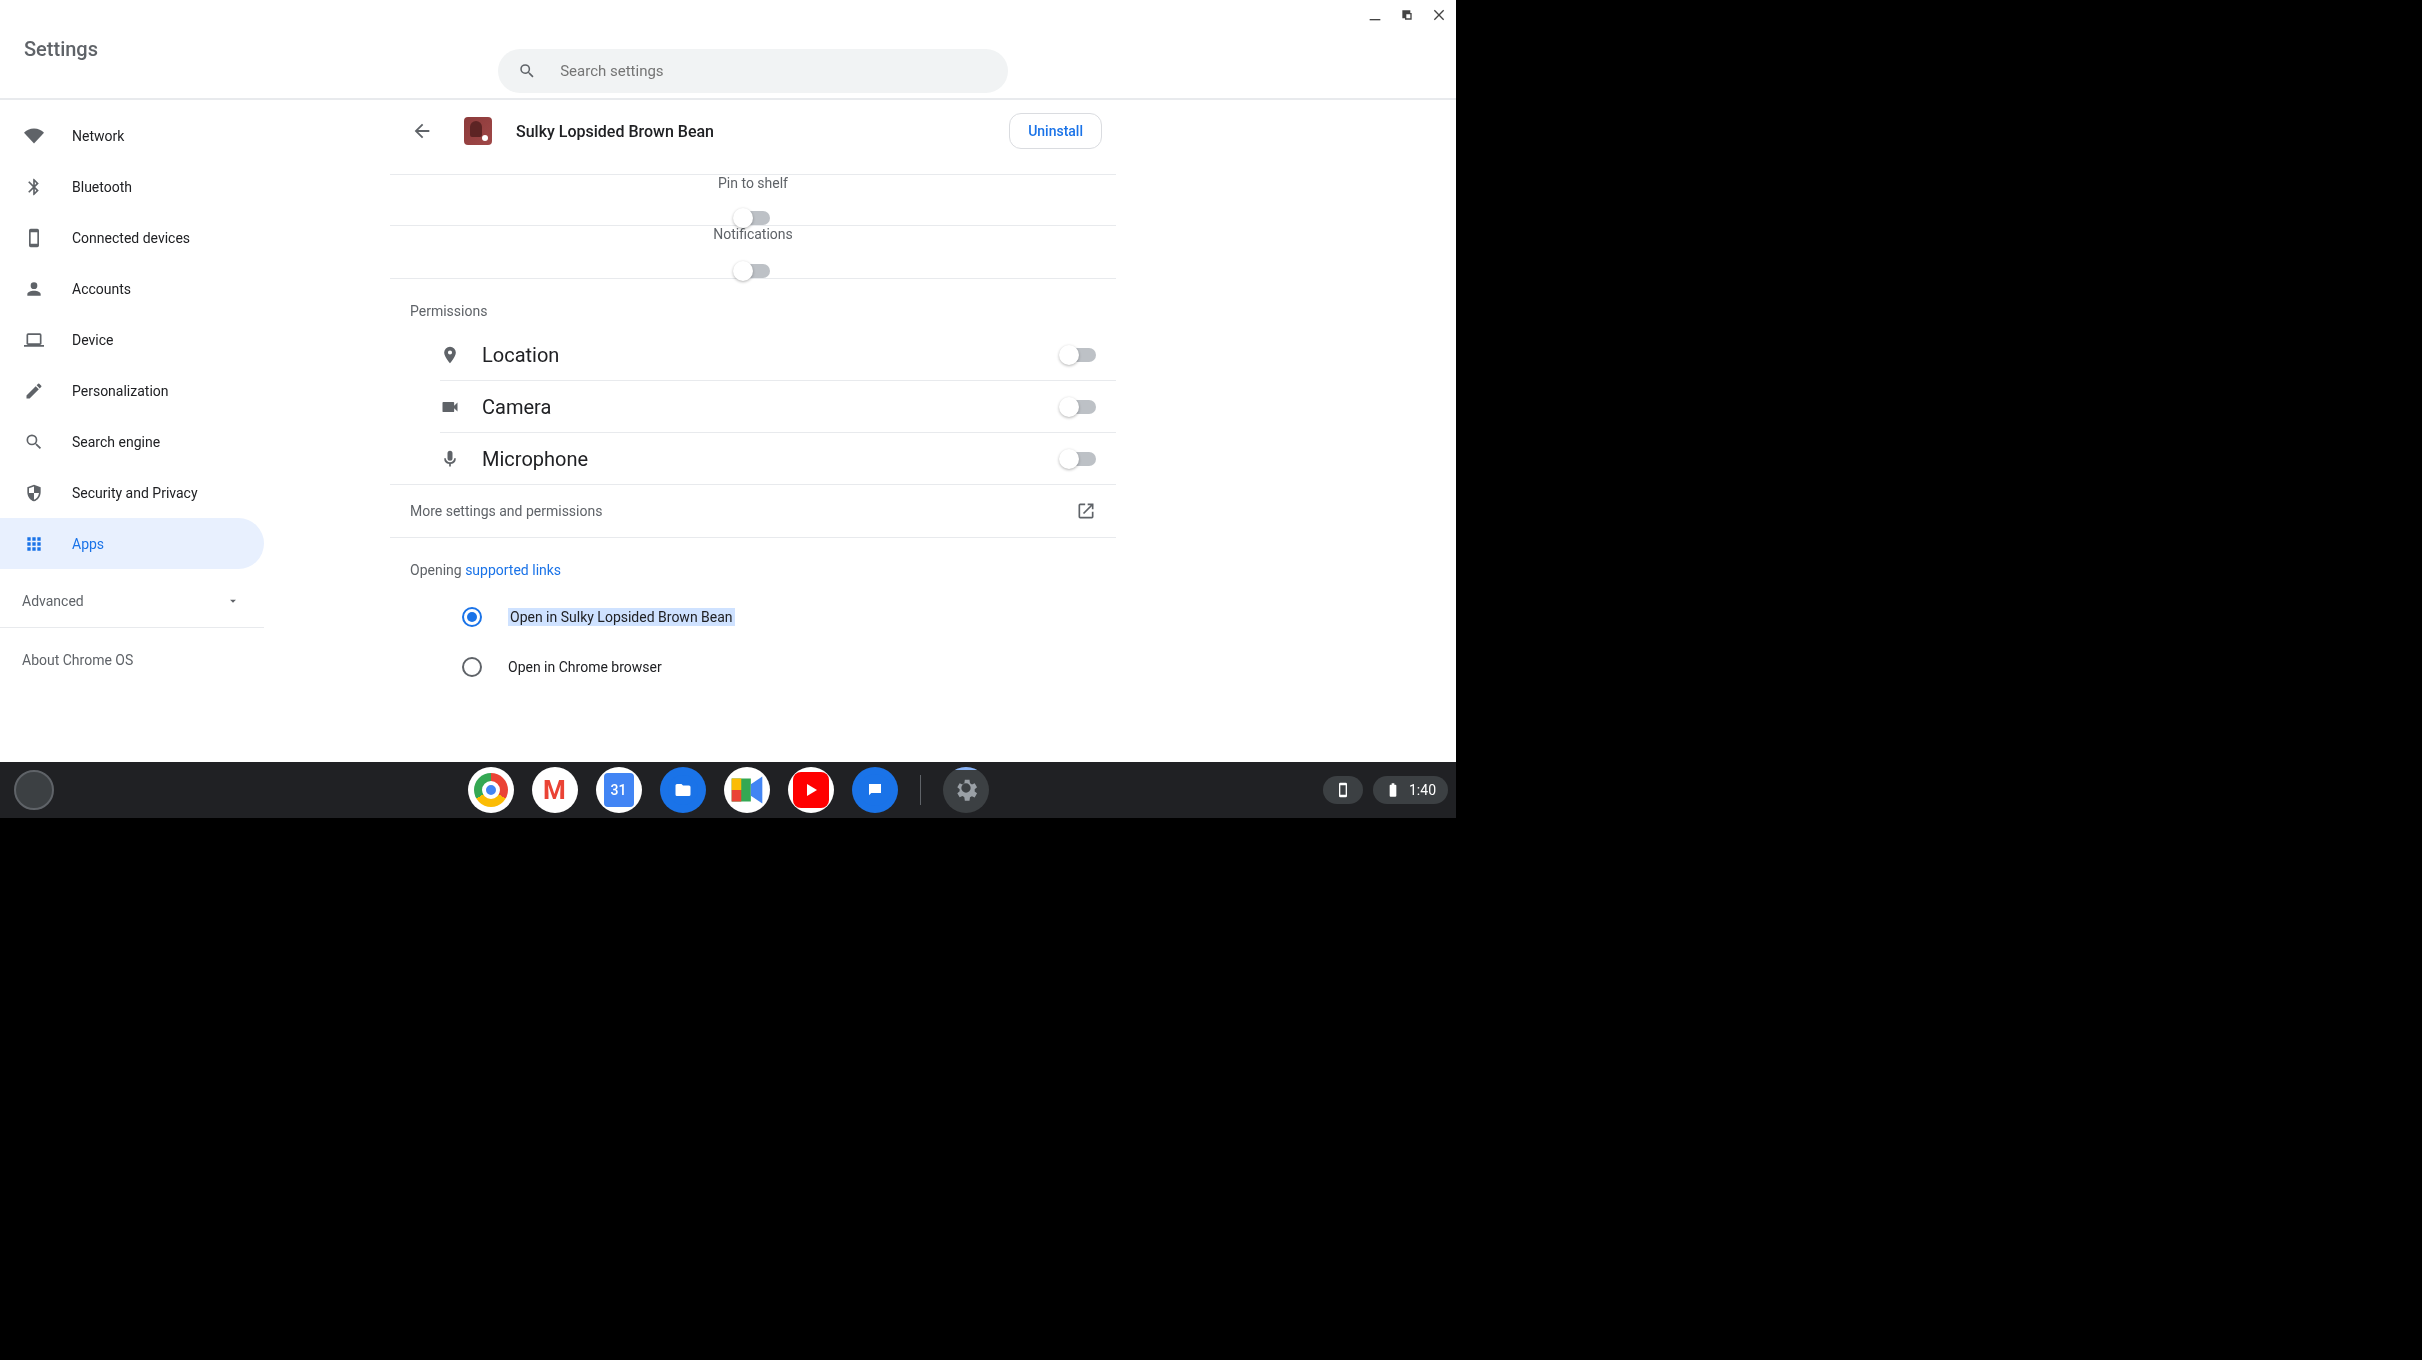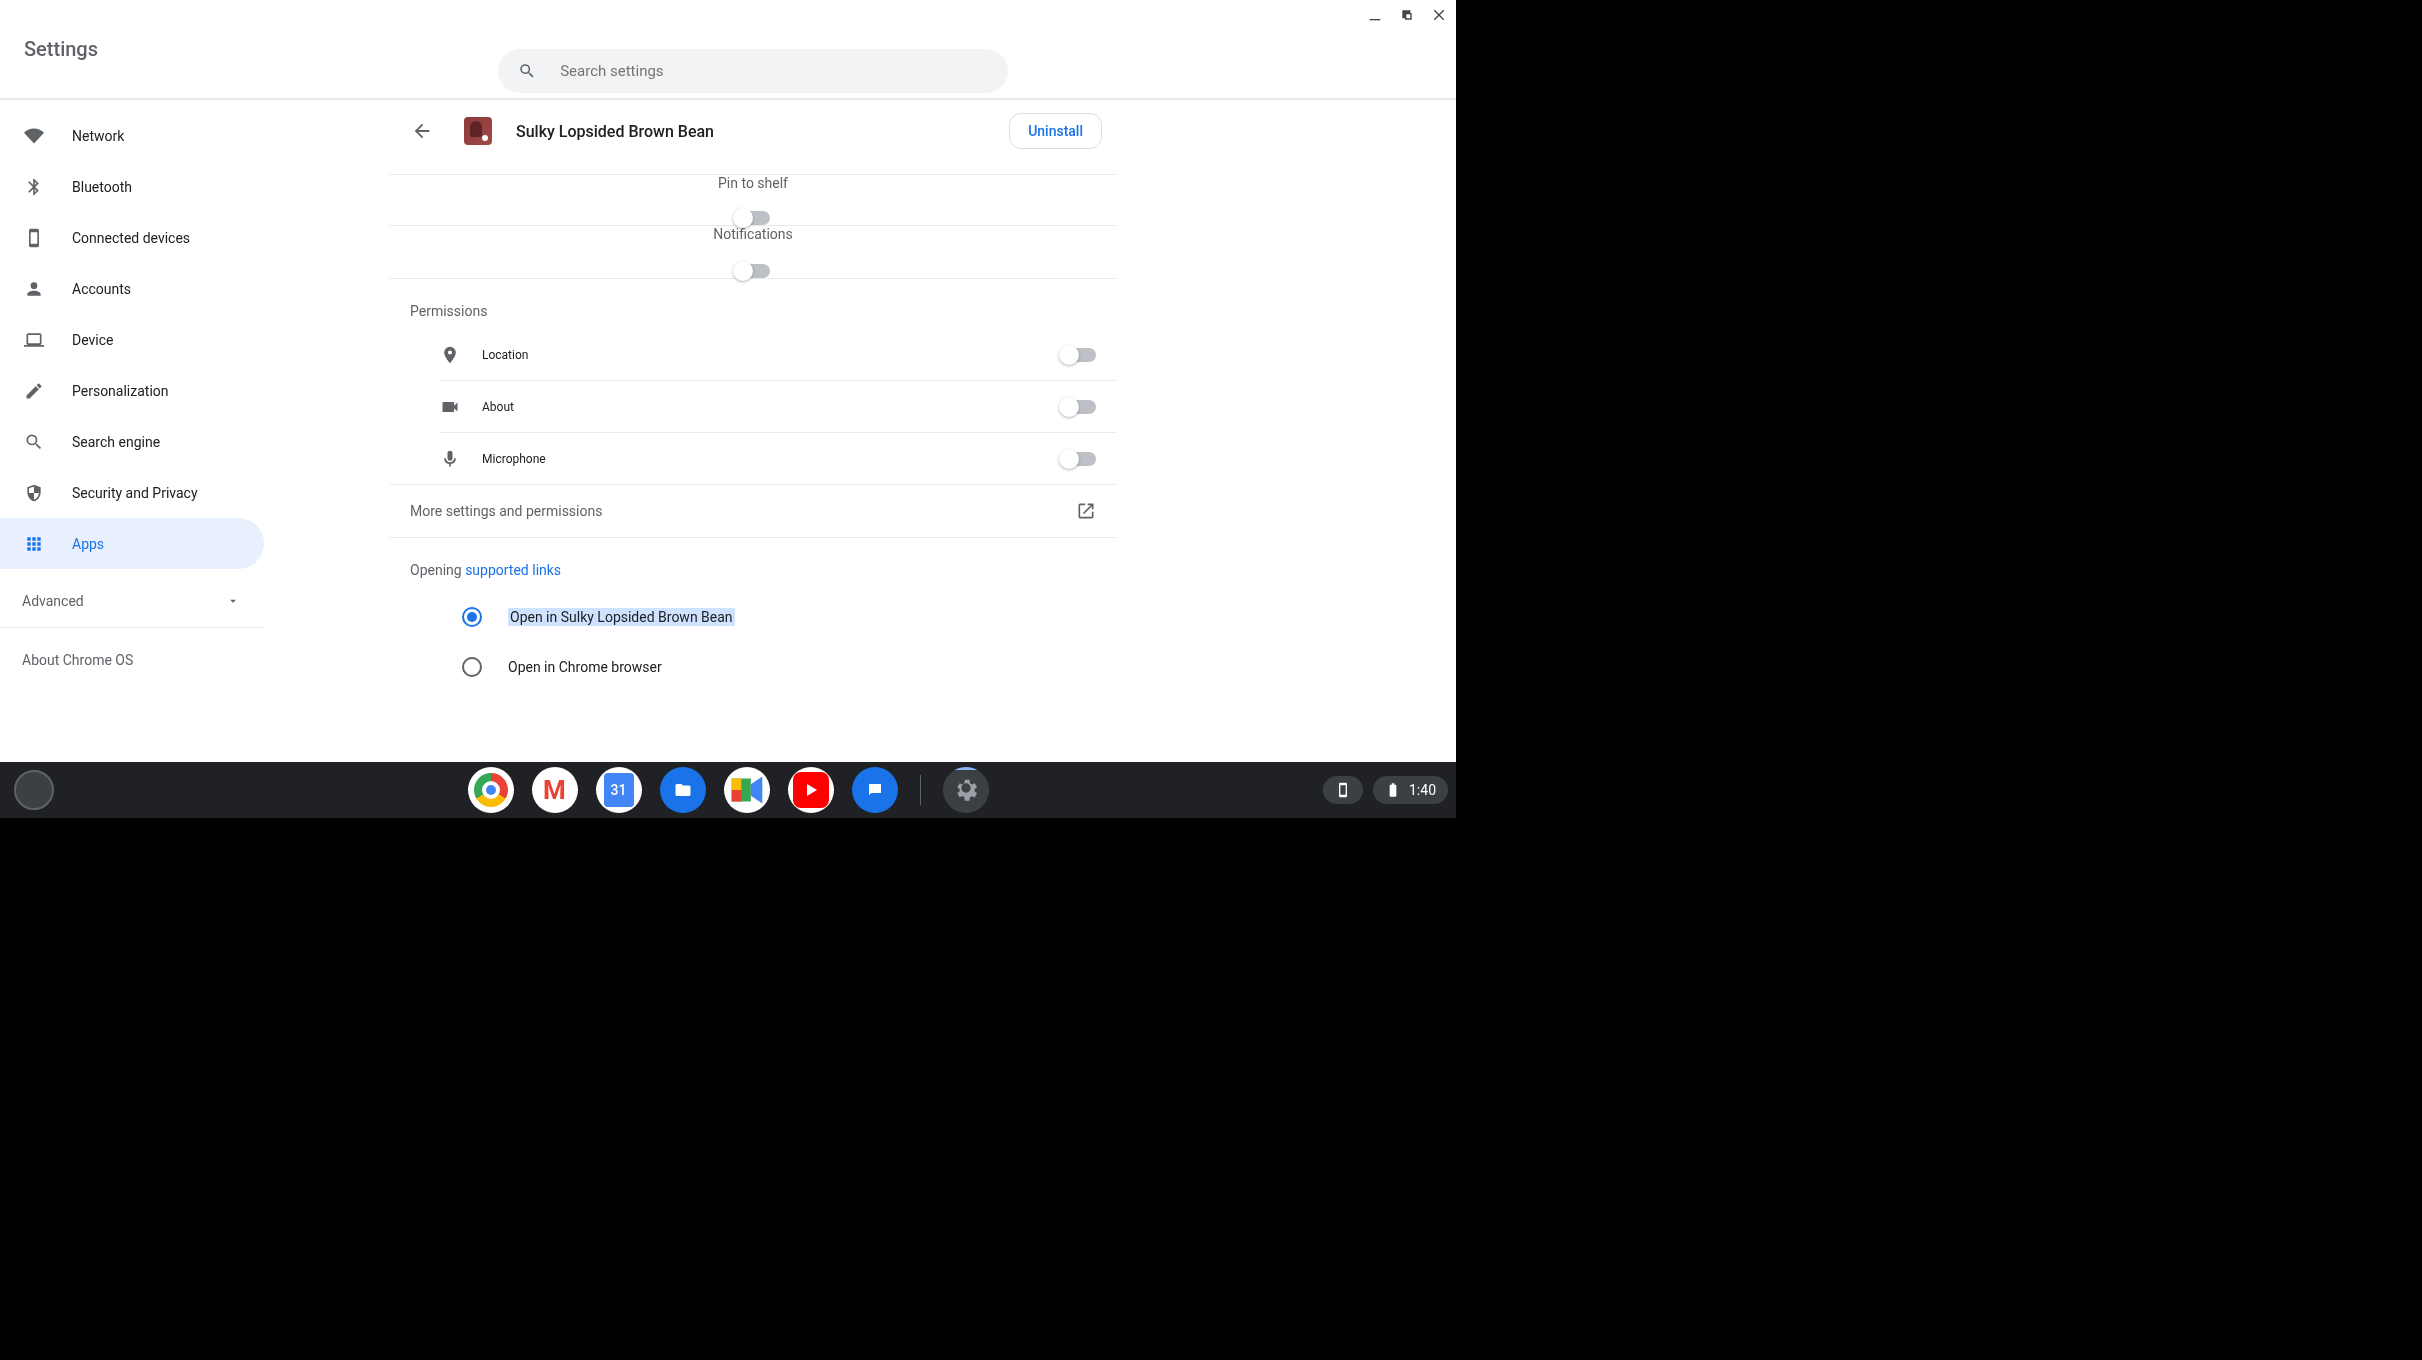--- a/index.html
+++ b/index.html
@@ -40,21 +40,21 @@
 .appname { font-size: 16px; font-weight: 500; color: #202124; flex: 1; }
 .unbtn { height: 36px; padding: 0 18px; border: 1px solid #dadce0; background: #fff; color: #1a73e8; font-size: 14px; font-weight: 500; border-radius: 12px; cursor: pointer; }
 
 .card { border-top: 1px solid #e8eaed; }
 .row { display: flex; align-items: center; justify-content: space-between; padding: 0 20px; height: 51px; border-bottom: 1px solid #e8eaed; flex-direction: column; }
 .row-l { font-size: 14px; color: #5f6368; }
 .row.tall { height: 52px; text-align: center; }
 .sechead { font-size: 14px; color: #5f6368; padding: 24px 20px 10px; }
 .perm { display: flex; align-items: center; justify-content: space-between; padding: 0 20px 0 50px; height: 51px; border-bottom: 1px solid #e8eaed; }
 .perm:last-child { border-bottom: none; }
-.perm-l { display: flex; align-items: center; gap: 22px; font-size: 12px; color: #202124; }
+.perm-l { display: flex; align-items: center; gap: 22px; font-size: 20px; color: #202124; }
 .perm-l svg { width: 20px; height: 20px; color: #5f6368; }
 .perm-sep { height: 1px; background: #e8eaed; margin-left: 50px; }
 
 .toggle { width: 34px; height: 14px; background: #bdc1c6; border-radius: 7px; position: relative; cursor: pointer; }
 .toggle::before { content: ''; position: absolute; left: -3px; top: -3px; width: 20px; height: 20px; background: #fff; border-radius: 50%; box-shadow: 0 1px 3px rgba(0,0,0,.3); }
 
 .morerow { display: flex; align-items: center; justify-content: space-between; height: 54px; padding: 0 20px; border-top: 1px solid #e8eaed; border-bottom: 1px solid #e8eaed; cursor: pointer; }
 .morerow span { font-size: 14px; color: #5f6368; }
 .morerow svg { width: 20px; height: 20px; color: #5f6368; }
 
@@ -224,21 +224,21 @@
         <span>Location</span>
       </div>
       <div class="toggle"></div>
     </div>
     <div class="perm-sep"></div>
     <div class="perm" style="border-bottom:none">
       <div class="perm-l">
         <svg viewBox="0 0 24 24">
             <path fill="currentColor" d="M17 10.5V7a1 1 0 00-1-1H4a1 1 0 00-1 1v10a1 1 0 001 1h12a1 1 0 001-1v-3.5l4 4v-11l-4 4z"></path>
           </svg>
-        <span>About</span>
+        <span>Camera</span>
       </div>
       <div class="toggle"></div>
     </div>
     <div class="perm-sep"></div>
     <div class="perm" style="border-bottom:none">
       <div class="perm-l">
         <svg viewBox="0 0 24 24">
             <path fill="currentColor" d="M12 14a3 3 0 003-3V5a3 3 0 00-6 0v6a3 3 0 003 3zm5-3a5 5 0 01-10 0H5a7 7 0 006 6.92V21h2v-3.08A7 7 0 0019 11h-2z"></path>
           </svg>
         <span>Microphone</span>

